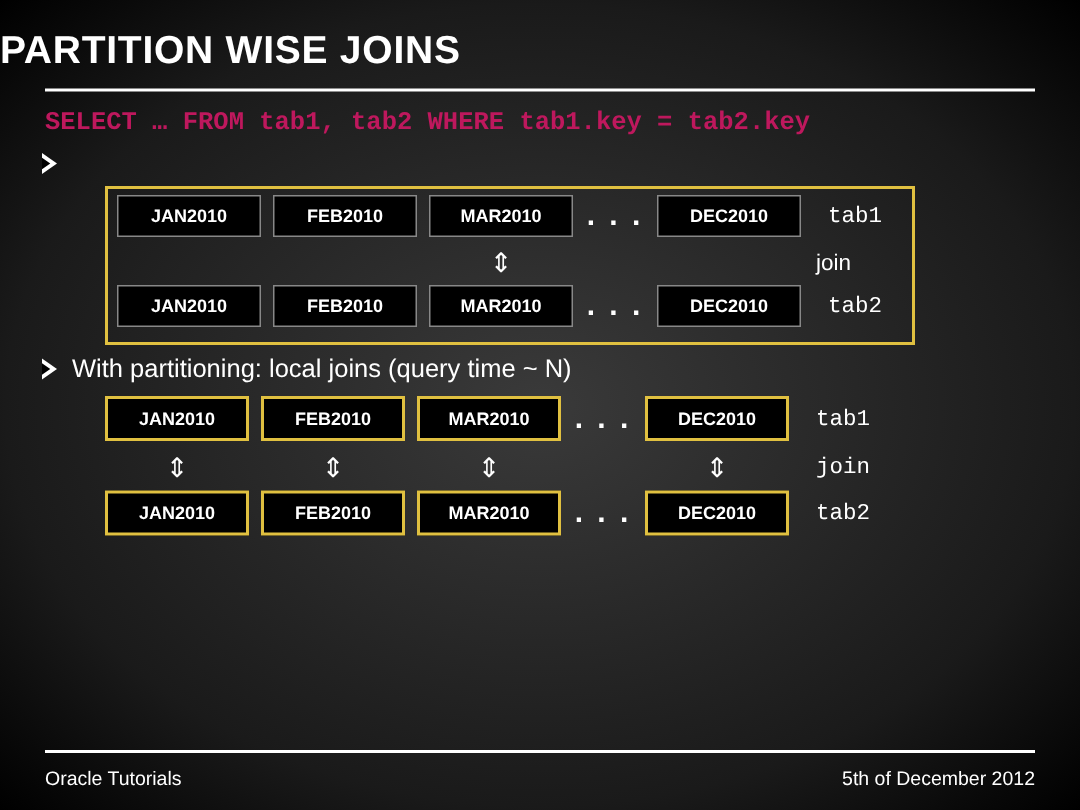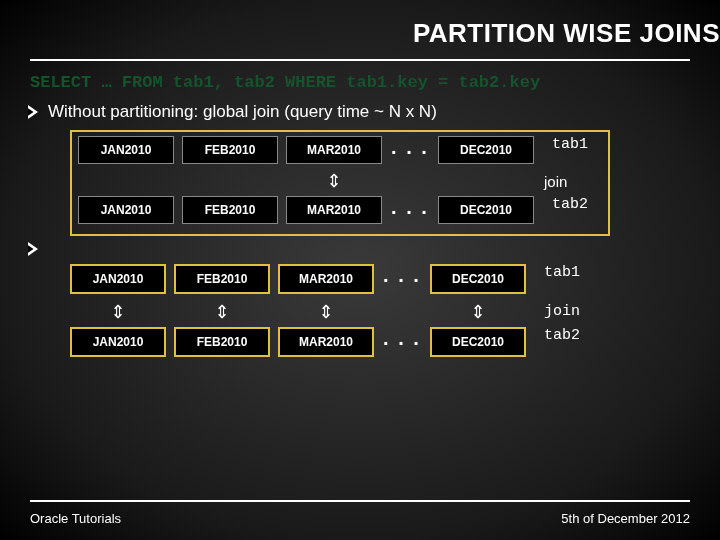--- a/index.html
+++ b/index.html
@@ -4,37 +4,37 @@
 <style>
   * { box-sizing: border-box; margin: 0; padding: 0; }
   html, body { width: 720px; height: 540px; }
   body {
     background: radial-gradient(ellipse at center, #3a3a3a 0%, #1a1a1a 70%, #000 100%);
     font-family: Arial, Helvetica, sans-serif;
     color: #fff;
     position: relative;
   }
   .title {
-    text-align: right;
+    text-align: left;
     font-size: 26px;
     font-weight: bold;
     color: #fff;
     padding-top: 18px;
     letter-spacing: 0.5px;
   }
   .hr {
     border: none;
     border-top: 2px solid #fff;
     margin: 10px 30px 12px 30px;
   }
   .sql {
     font-family: "Courier New", monospace;
     font-weight: bold;
     font-size: 17px;
-    color: #14532d;
+    color: #be185d;
     margin: 0 30px 10px 30px;
     white-space: nowrap;
   }
   .bullet {
     display: flex;
     align-items: center;
     margin: 6px 28px 8px 28px;
     font-size: 17px;
     color: #fff;
   }
@@ -56,21 +56,21 @@
     border-bottom: 7px solid transparent;
     border-left: 10px solid #000;
     transform: scale(0.55);
     transform-origin: left center;
   }
   .diagram {
     margin: 4px 30px 6px 70px;
   }
   .row {
     display: flex;
-    align-items: flex-start;
+    align-items: center;
     gap: 8px;
     margin-bottom: 6px;
   }
   .cell {
     background: #000;
     border: 1px solid #888;
     color: #fff;
     font-size: 12px;
     font-weight: bold;
     padding: 6px 0;
@@ -151,21 +151,20 @@
 </head>
 <body>
 
 <div class="title">PARTITION WISE JOINS</div>
 <hr class="hr">
 
 <div class="sql">SELECT … FROM tab1, tab2 WHERE tab1.key = tab2.key</div>
 
 <div class="bullet">
   <span class="arrow"></span>
-  <span>Without partitioning: global join (query time ~ N x N)</span>
 </div>
 
 <div class="diagram">
   <div class="group-outline">
     <div class="row">
       <div class="cell">JAN2010</div>
       <div class="cell">FEB2010</div>
       <div class="cell">MAR2010</div>
       <div class="dots">. . .</div>
       <div class="cell">DEC2010</div>
@@ -183,20 +182,21 @@
       <div class="cell">MAR2010</div>
       <div class="dots">. . .</div>
       <div class="cell">DEC2010</div>
       <span class="rowlabel">tab2</span>
     </div>
   </div>
 </div>
 
 <div class="bullet">
   <span class="arrow"></span>
+  <span>With partitioning: local joins (query time ~ N)</span>
 </div>
 
 <div class="diagram">
   <div class="row boxed">
     <div class="cell">JAN2010</div>
     <div class="cell">FEB2010</div>
     <div class="cell">MAR2010</div>
     <div class="dots">. . .</div>
     <div class="cell">DEC2010</div>
     <span class="rowlabel">tab1</span>

